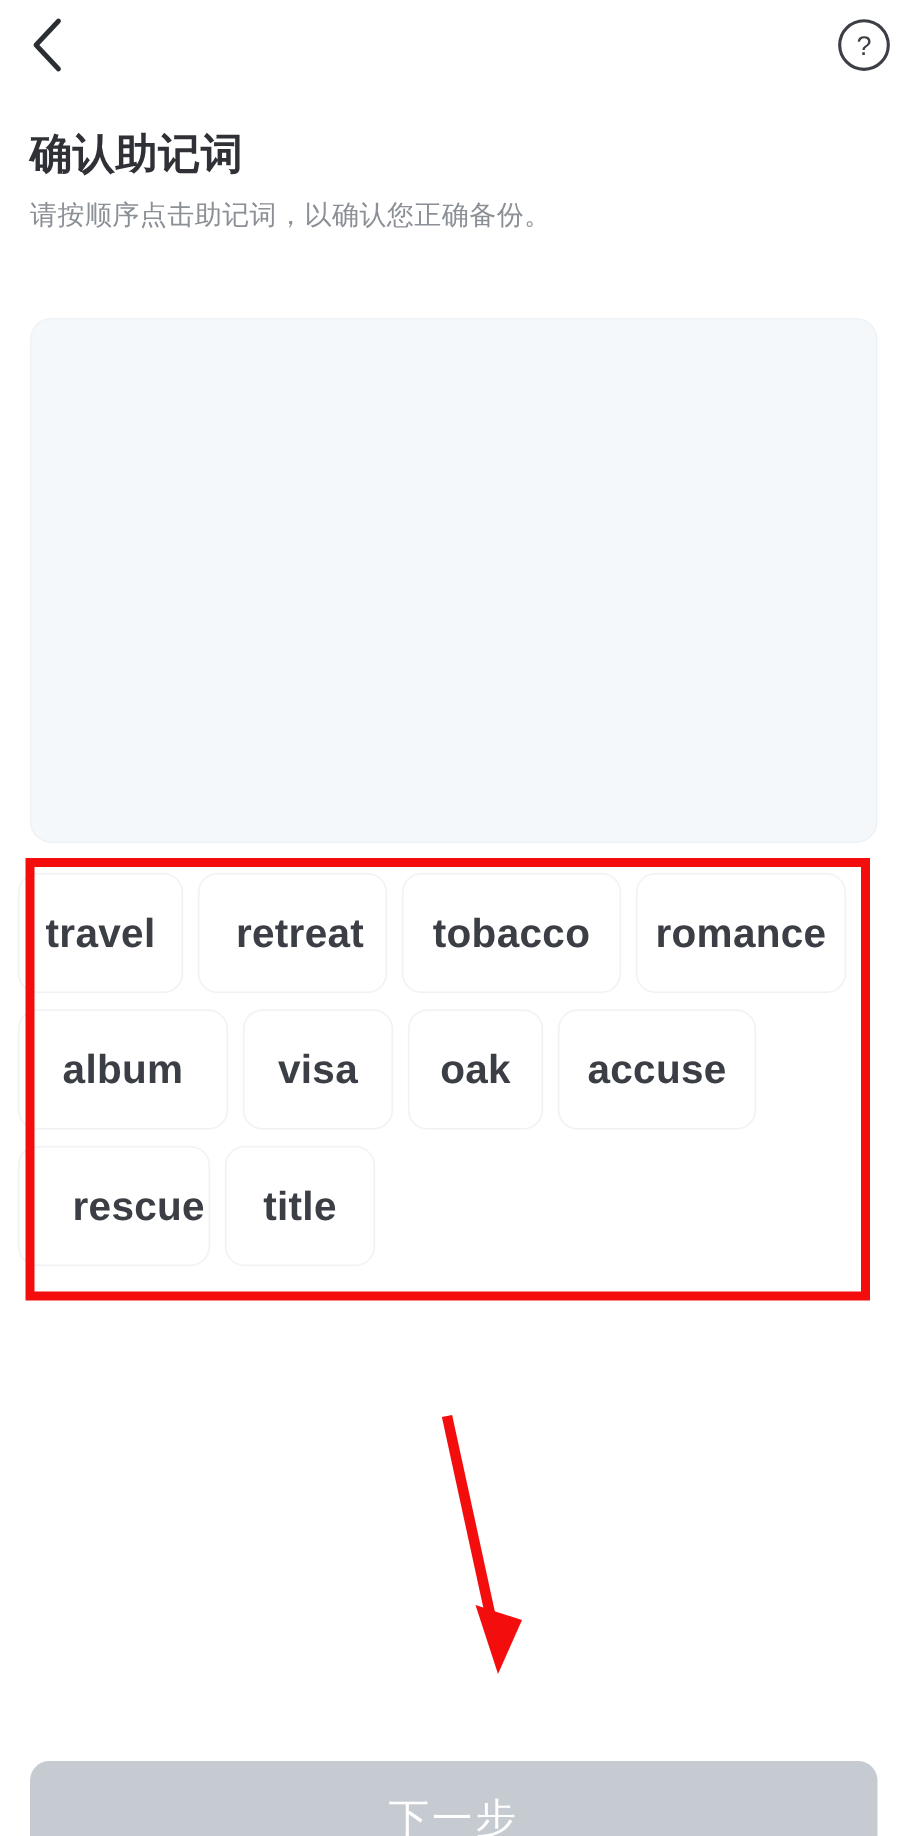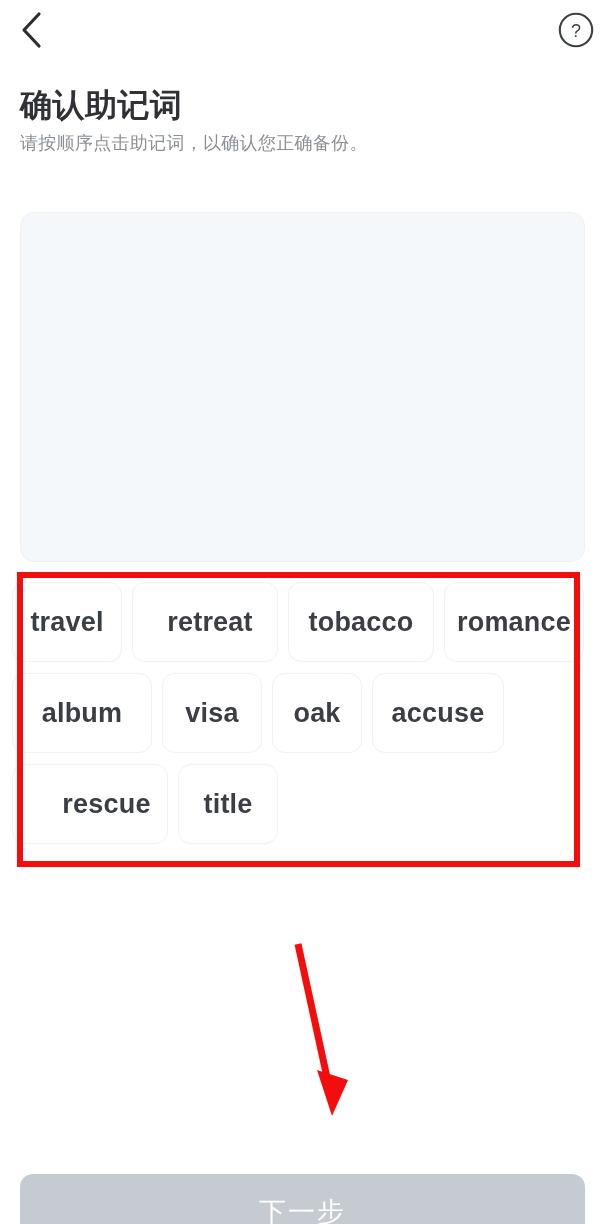--- a/index.html
+++ b/index.html
@@ -42,21 +42,21 @@
     justify-content: center;
     cursor: pointer;
   }
   .help-btn svg { display: block; }
 
   
   .page-title {
     position: absolute;
     left: 20px;
     top: 88px;
-    font-size: 32px;
+    font-size: 28px;
     font-weight: bold;
     color: #2f3136;
     letter-spacing: 0.5px;
     line-height: 1.1;
   }
   .page-subtitle {
     position: absolute;
     left: 20px;
     top: 133px;
     font-size: 18px;
@@ -102,29 +102,29 @@
     justify-content: center;
     font-size: 27px;
     font-weight: bold;
     color: #3b3e44;
     letter-spacing: 0.2px;
     cursor: pointer;
     box-shadow: 0 0 0 0.5px rgba(0,0,0,0.012);
   }
   .w-utility  { width: 118px; }
   .w-travel   { width: 110px; }
-  .w-retreat  { width: 146px; padding-left: 10px; }
+  .w-retreat  { width: 126px; padding-left: 10px; }
   .w-tobacco  { width: 146px; }
   .w-gloom    { width: 122px; }
   .w-romance  { width: 140px; }
   .w-album    { width: 140px; }
   .w-visa     { width: 100px; }
   .w-oak      { width: 90px; }
   .w-accuse   { width: 132px; }
-  .w-rescue   { width: 156px; padding-left: 33px; }
+  .w-rescue   { width: 128px; padding-left: 33px; }
   .w-title    { width: 100px; }
 
   
   .annot-box {
     position: absolute;
     left: 17px;
     top: 572px;
     width: 563px;
     height: 295px;
     box-sizing: border-box;

